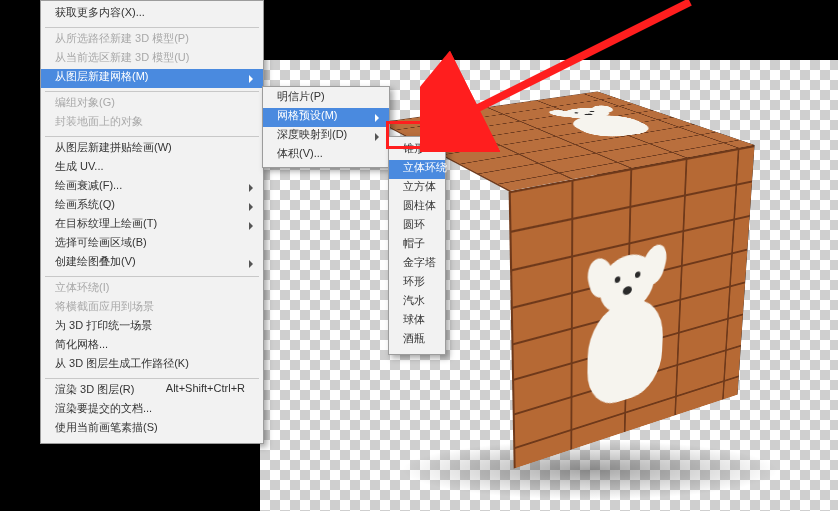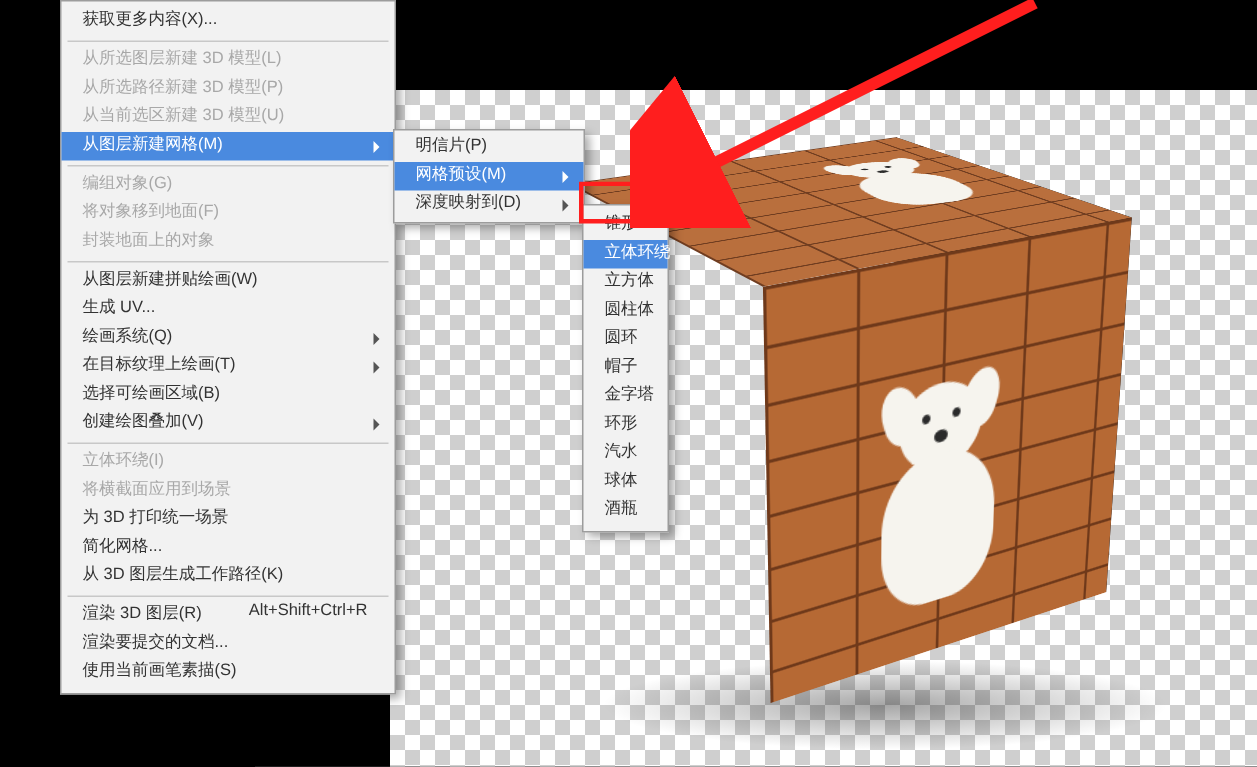--- a/index.html
+++ b/index.html
@@ -113,47 +113,44 @@
       </div>
     </div>
   </div>
 
   <div class="menu menu1">
     <div class="item">
         <span>获取更多内容(X)...</span>
       </div>
     <div class="sep"></div>
     <div class="item disabled">
-        <span>从所选图层新建 3D 模型(L)</span>
-      </div>
-    <div class="item disabled">
         <span>从所选路径新建 3D 模型(P)</span>
       </div>
     <div class="item disabled">
         <span>从当前选区新建 3D 模型(U)</span>
       </div>
     <div class="item hi sub">
         <span>从图层新建网格(M)</span>
       </div>
     <div class="sep"></div>
     <div class="item disabled">
         <span>编组对象(G)</span>
       </div>
     <div class="item disabled">
-        <span>将对象移到地面(F)</span>
-      </div>
-    <div class="item disabled">
         <span>封装地面上的对象</span>
       </div>
     <div class="sep"></div>
     <div class="item">
         <span>从图层新建拼贴绘画(W)</span>
       </div>
     <div class="item">
         <span>生成 UV...</span>
+      </div>
+    <div class="item sub">
+        <span>绘画衰减(F)...</span>
       </div>
     <div class="item sub">
         <span>绘画系统(Q)</span>
       </div>
     <div class="item sub">
         <span>在目标纹理上绘画(T)</span>
       </div>
     <div class="item">
         <span>选择可绘画区域(B)</span>
       </div>
@@ -191,20 +188,23 @@
 
   <div class="menu menu2">
     <div class="item">
         <span>明信片(P)</span>
       </div>
     <div class="item hi sub">
         <span>网格预设(M)</span>
       </div>
     <div class="item sub">
         <span>深度映射到(D)</span>
+      </div>
+    <div class="item">
+        <span>体积(V)...</span>
       </div>
   </div>
 
   <div class="menu menu3">
     <div class="item">
         <span>锥形</span>
       </div>
     <div class="item hi">
         <span>立体环绕</span>
       </div>

